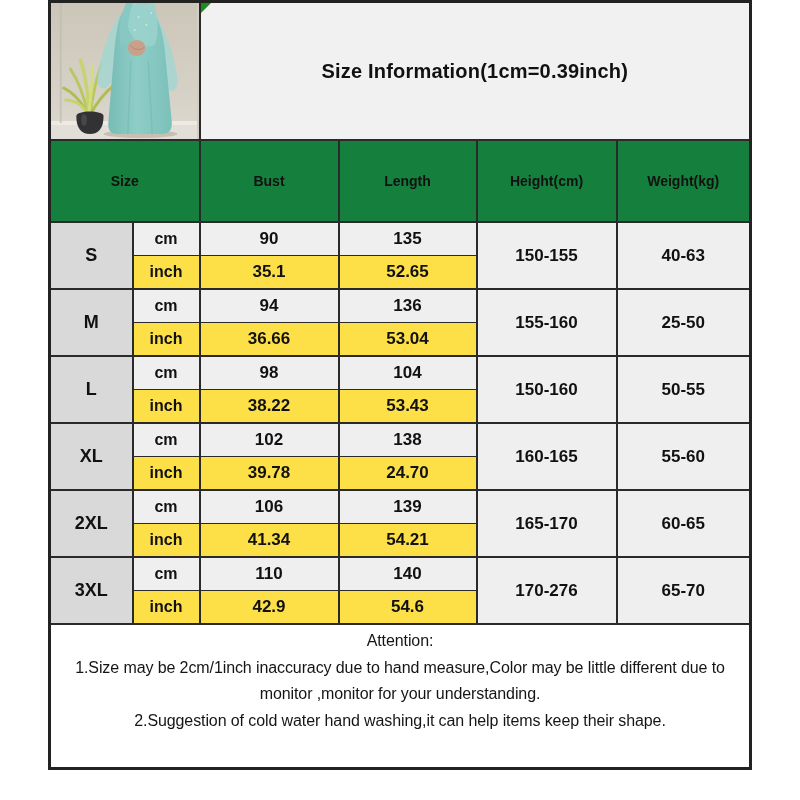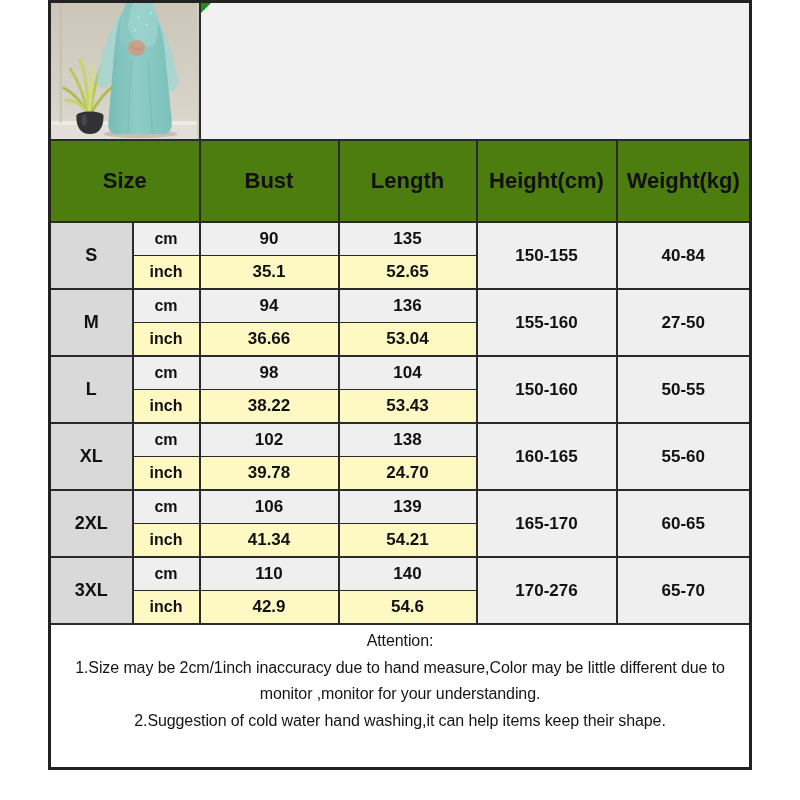--- a/index.html
+++ b/index.html
@@ -21,24 +21,24 @@
   
   .photo-cell{height:136px;padding:0;background:#d4cec2;}
   .photo-cell svg{display:block;}
   .banner-cell{background:#f1f1f1;position:relative;}
   .banner-title{font-size:20px;font-weight:bold;letter-spacing:0.2px;}
   .flag{
     position:absolute;top:0;left:0;width:0;height:0;
     border-top:10px solid #1f8a1f;border-right:10px solid transparent;
   }
   
-  .head-row td{height:80px;background:#4d7c0f;font-size:22px;}
+  .head-row td{height:80px;background:#15803d;font-size:14px;}
   
   .cm-row td{height:32px;background:#efefef;}
-  .inch-row td{height:32px;background:#fef9c3;}
+  .inch-row td{height:32px;background:#fde047;}
   td.size-cell{background:#d9d9d9;font-size:18px;}
   td.merge-cell{background:#efefef;}
   .unit-cell{font-size:16px;}
   
   .cm-row td.sub{border-bottom-width:1px;}
   .inch-row td.sub{border-top-width:1px;}
   
   .attention-cell{
     background:#ffffff;height:139px;
     font-weight:normal;font-size:16px;line-height:26.5px;letter-spacing:-0.1px;
@@ -106,52 +106,53 @@
                 <circle cx="98" cy="22" r="0.9"></circle>
             <circle cx="86" cy="27" r="0.9"></circle>
                 <circle cx="103" cy="10" r="0.9"></circle>
           </g>
           <ellipse cx="88" cy="45" rx="9" ry="8" fill="#c9a18b"></ellipse>
           <path d="M81,42 C85,47 92,48 96,44" stroke="#b48a74" stroke-width="1" fill="none"></path>
         </svg>
       </td>
       <td colspan="4" class="banner-cell">
         <span class="flag"></span>
+        <div class="banner-title">Size Information(1cm=0.39inch)</div>
       </td>
     </tr>
 
     <tr class="head-row">
       <td colspan="2">Size</td>
       <td>Bust</td>
       <td>Length</td>
       <td>Height(cm)</td>
       <td>Weight(kg)</td>
     </tr>
 
     <tr class="cm-row">
       <td rowspan="2" class="size-cell">S</td>
       <td class="unit-cell sub">cm</td>
       <td class="sub">90</td>
       <td class="sub">135</td>
       <td rowspan="2" class="merge-cell">150-155</td>
-      <td rowspan="2" class="merge-cell">40-84</td>
+      <td rowspan="2" class="merge-cell">40-63</td>
     </tr>
     <tr class="inch-row">
       <td class="unit-cell sub">inch</td>
       <td class="sub">35.1</td>
       <td class="sub">52.65</td>
     </tr>
 
     <tr class="cm-row">
       <td rowspan="2" class="size-cell">M</td>
       <td class="unit-cell sub">cm</td>
       <td class="sub">94</td>
       <td class="sub">136</td>
       <td rowspan="2" class="merge-cell">155-160</td>
-      <td rowspan="2" class="merge-cell">27-50</td>
+      <td rowspan="2" class="merge-cell">25-50</td>
     </tr>
     <tr class="inch-row">
       <td class="unit-cell sub">inch</td>
       <td class="sub">36.66</td>
       <td class="sub">53.04</td>
     </tr>
 
     <tr class="cm-row">
       <td rowspan="2" class="size-cell">L</td>
       <td class="unit-cell sub">cm</td>

